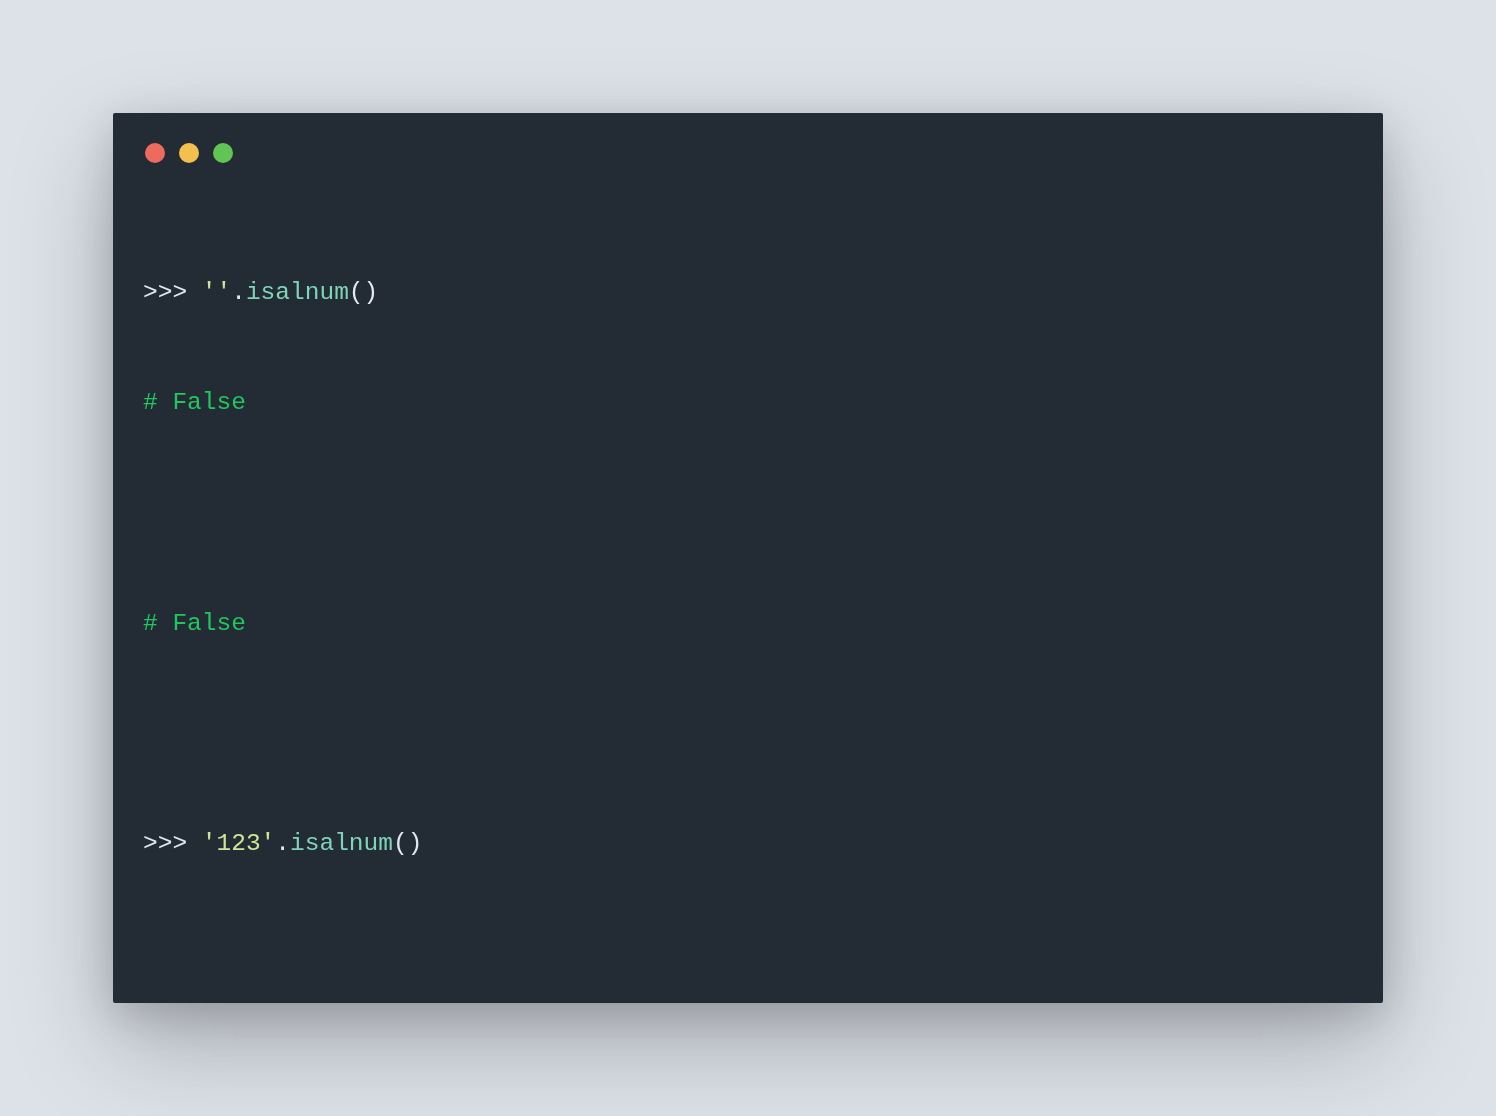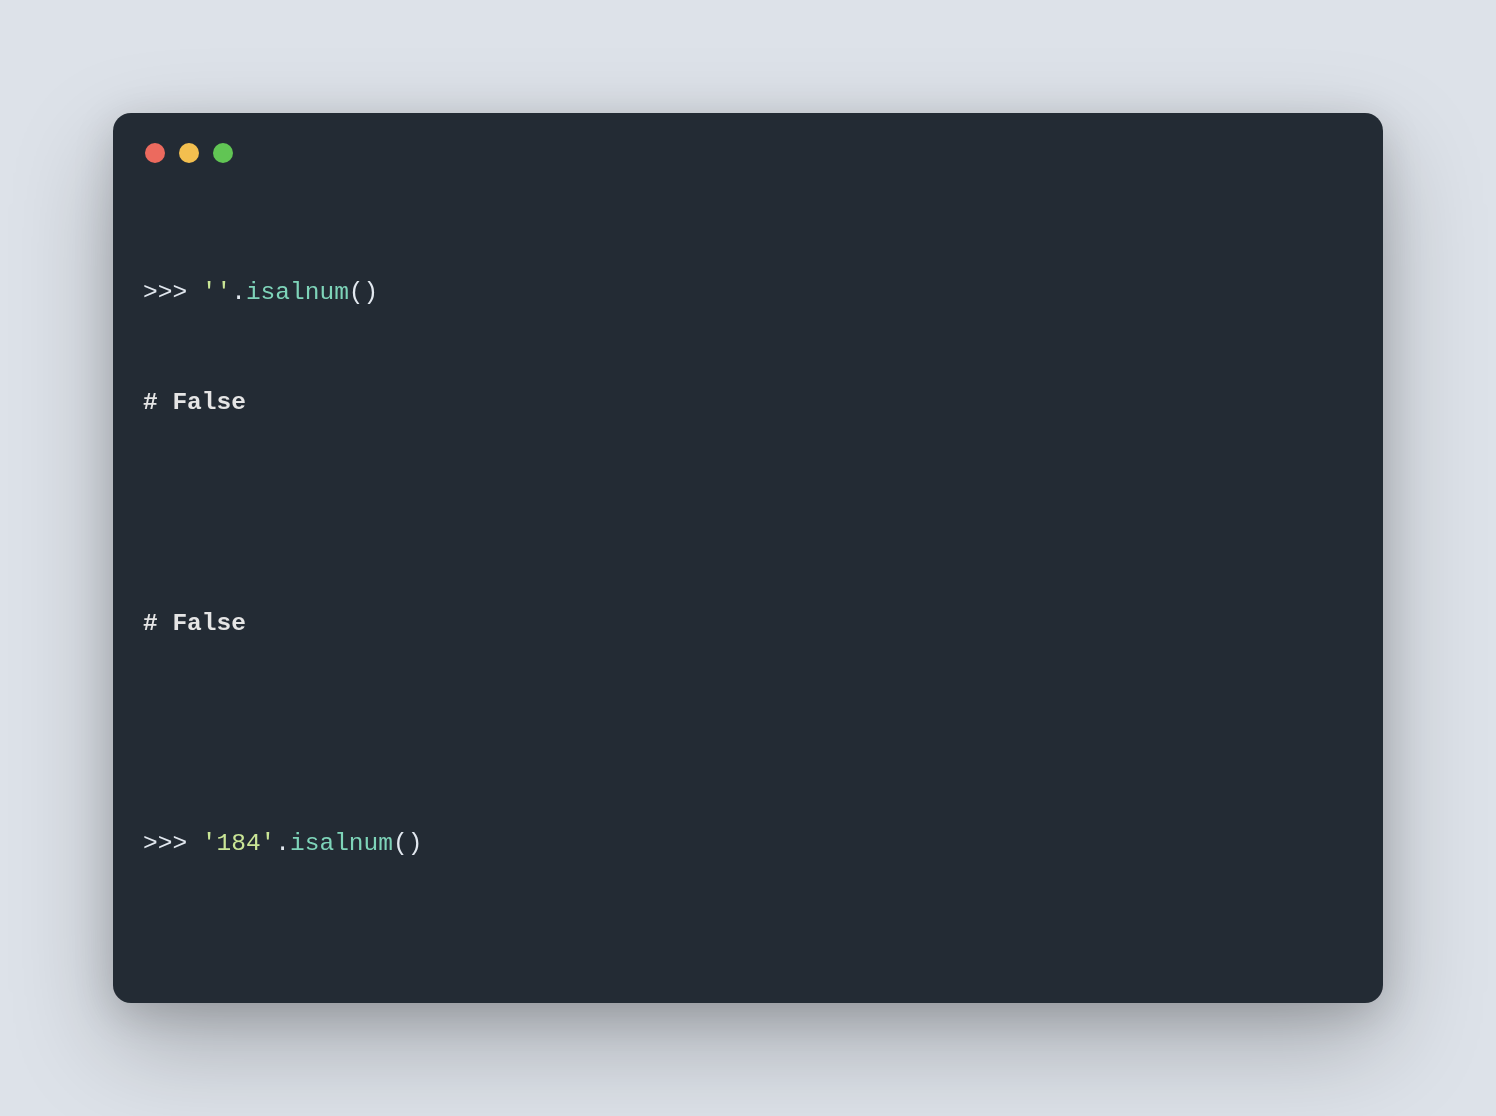--- a/index.html
+++ b/index.html
@@ -13,21 +13,21 @@
       height: 1116px;
       display: flex;
       align-items: center;
       justify-content: center;
       font-family: "SF Mono", "Monaco", "Menlo", "Consolas", "Courier New", monospace;
     }
     .terminal-window {
       width: 1270px;
       height: 890px;
       background: #232b34;
-      border-radius: 18px;
+      border-radius: 2px;
       box-shadow: 0 40px 100px rgba(0,0,0,0.25), 0 10px 40px rgba(0,0,0,0.15);
       padding: 30px 42px 30px 30px;
       overflow: hidden;
     }
     .traffic-lights {
       display: flex;
       gap: 14px;
       margin-bottom: 38px;
       margin-left: 2px;
     }
@@ -48,21 +48,21 @@
       white-space: pre;
     }
     .code-block:last-child {
       margin-bottom: 0;
     }
     .prompt { color: #e2e8ef; }
     .string { color: #cae696; }
     .dot { color: #e2e8ef; }
     .method { color: #7ed4b9; }
     .paren { color: #e2e8ef; }
-    .comment { color: #e5e5e5; font-weight: bold; }
+    .comment { color: #22c55e; }
   </style>
 </head>
 <body>
 
 <div class="terminal-window">
   <div class="traffic-lights">
     <div class="traffic-light red"></div>
     <div class="traffic-light yellow"></div>
     <div class="traffic-light green"></div>
   </div>
@@ -71,18 +71,18 @@
     <div class="code-block">
       <div><span class="prompt">&gt;&gt;&gt; </span><span class="string">''</span><span class="dot">.</span><span class="method">isalnum</span><span class="paren">()</span></div>
       <div class="comment"># False</div>
     </div>
 
     <div class="code-block">
       <div class="comment"># False</div>
     </div>
 
     <div class="code-block">
-      <div><span class="prompt">&gt;&gt;&gt; </span><span class="string">'184'</span><span class="dot">.</span><span class="method">isalnum</span><span class="paren">()</span></div>
+      <div><span class="prompt">&gt;&gt;&gt; </span><span class="string">'123'</span><span class="dot">.</span><span class="method">isalnum</span><span class="paren">()</span></div>
       
     </div>
 
   </div>
 </div>
 
 </body></html>

